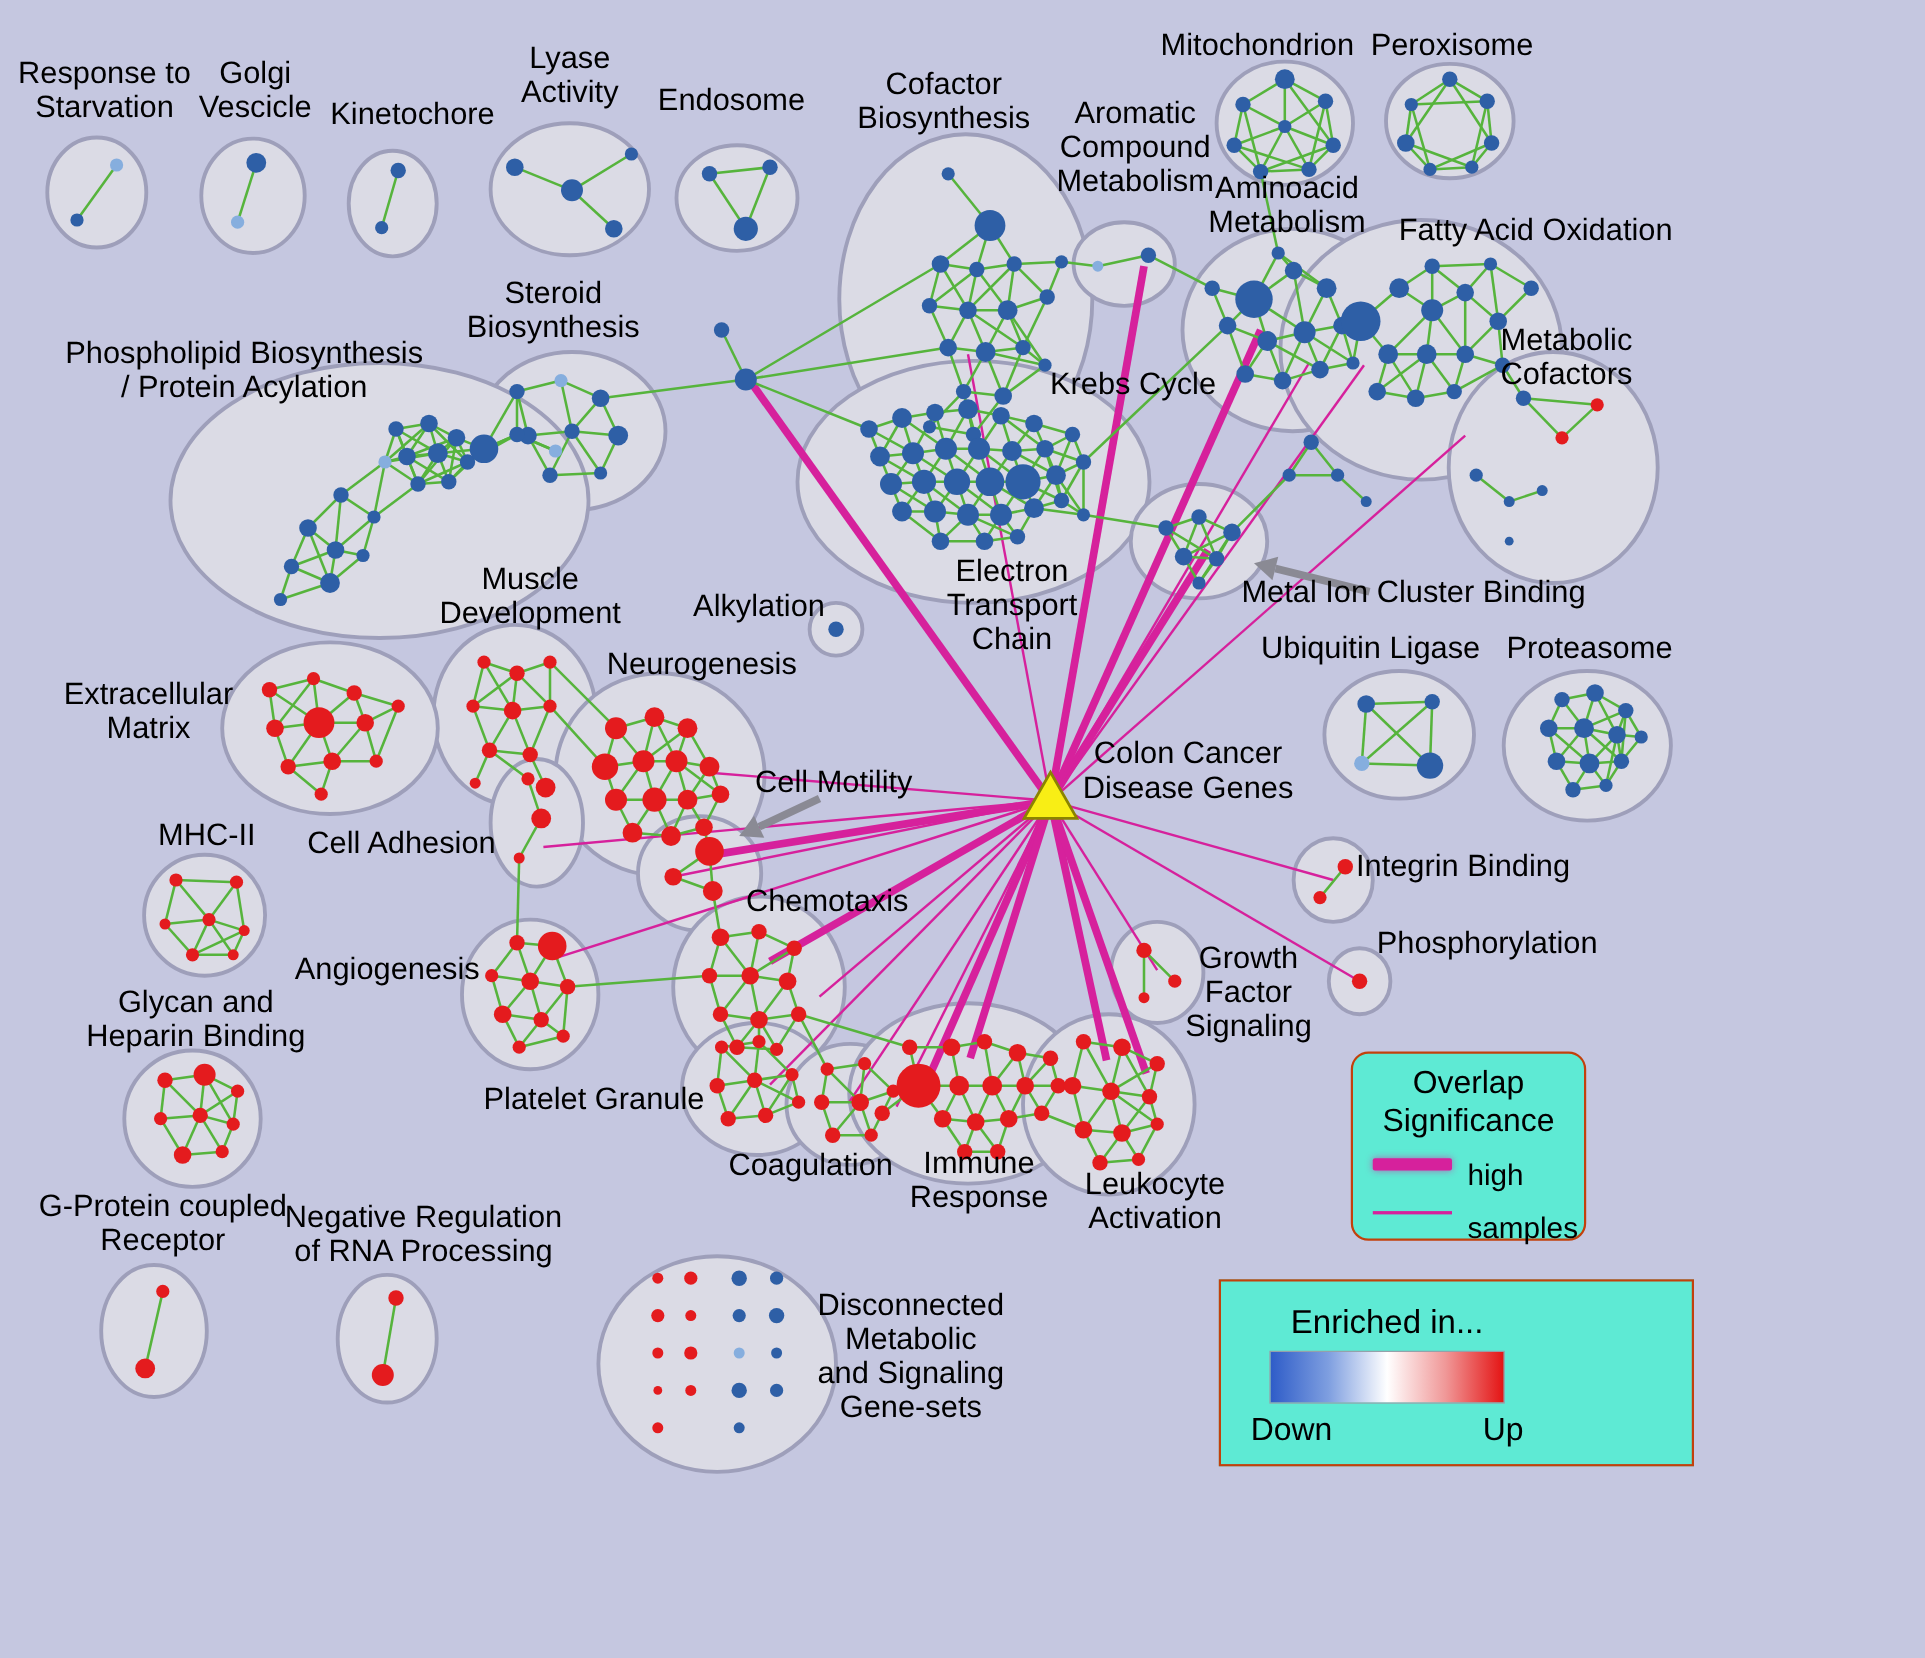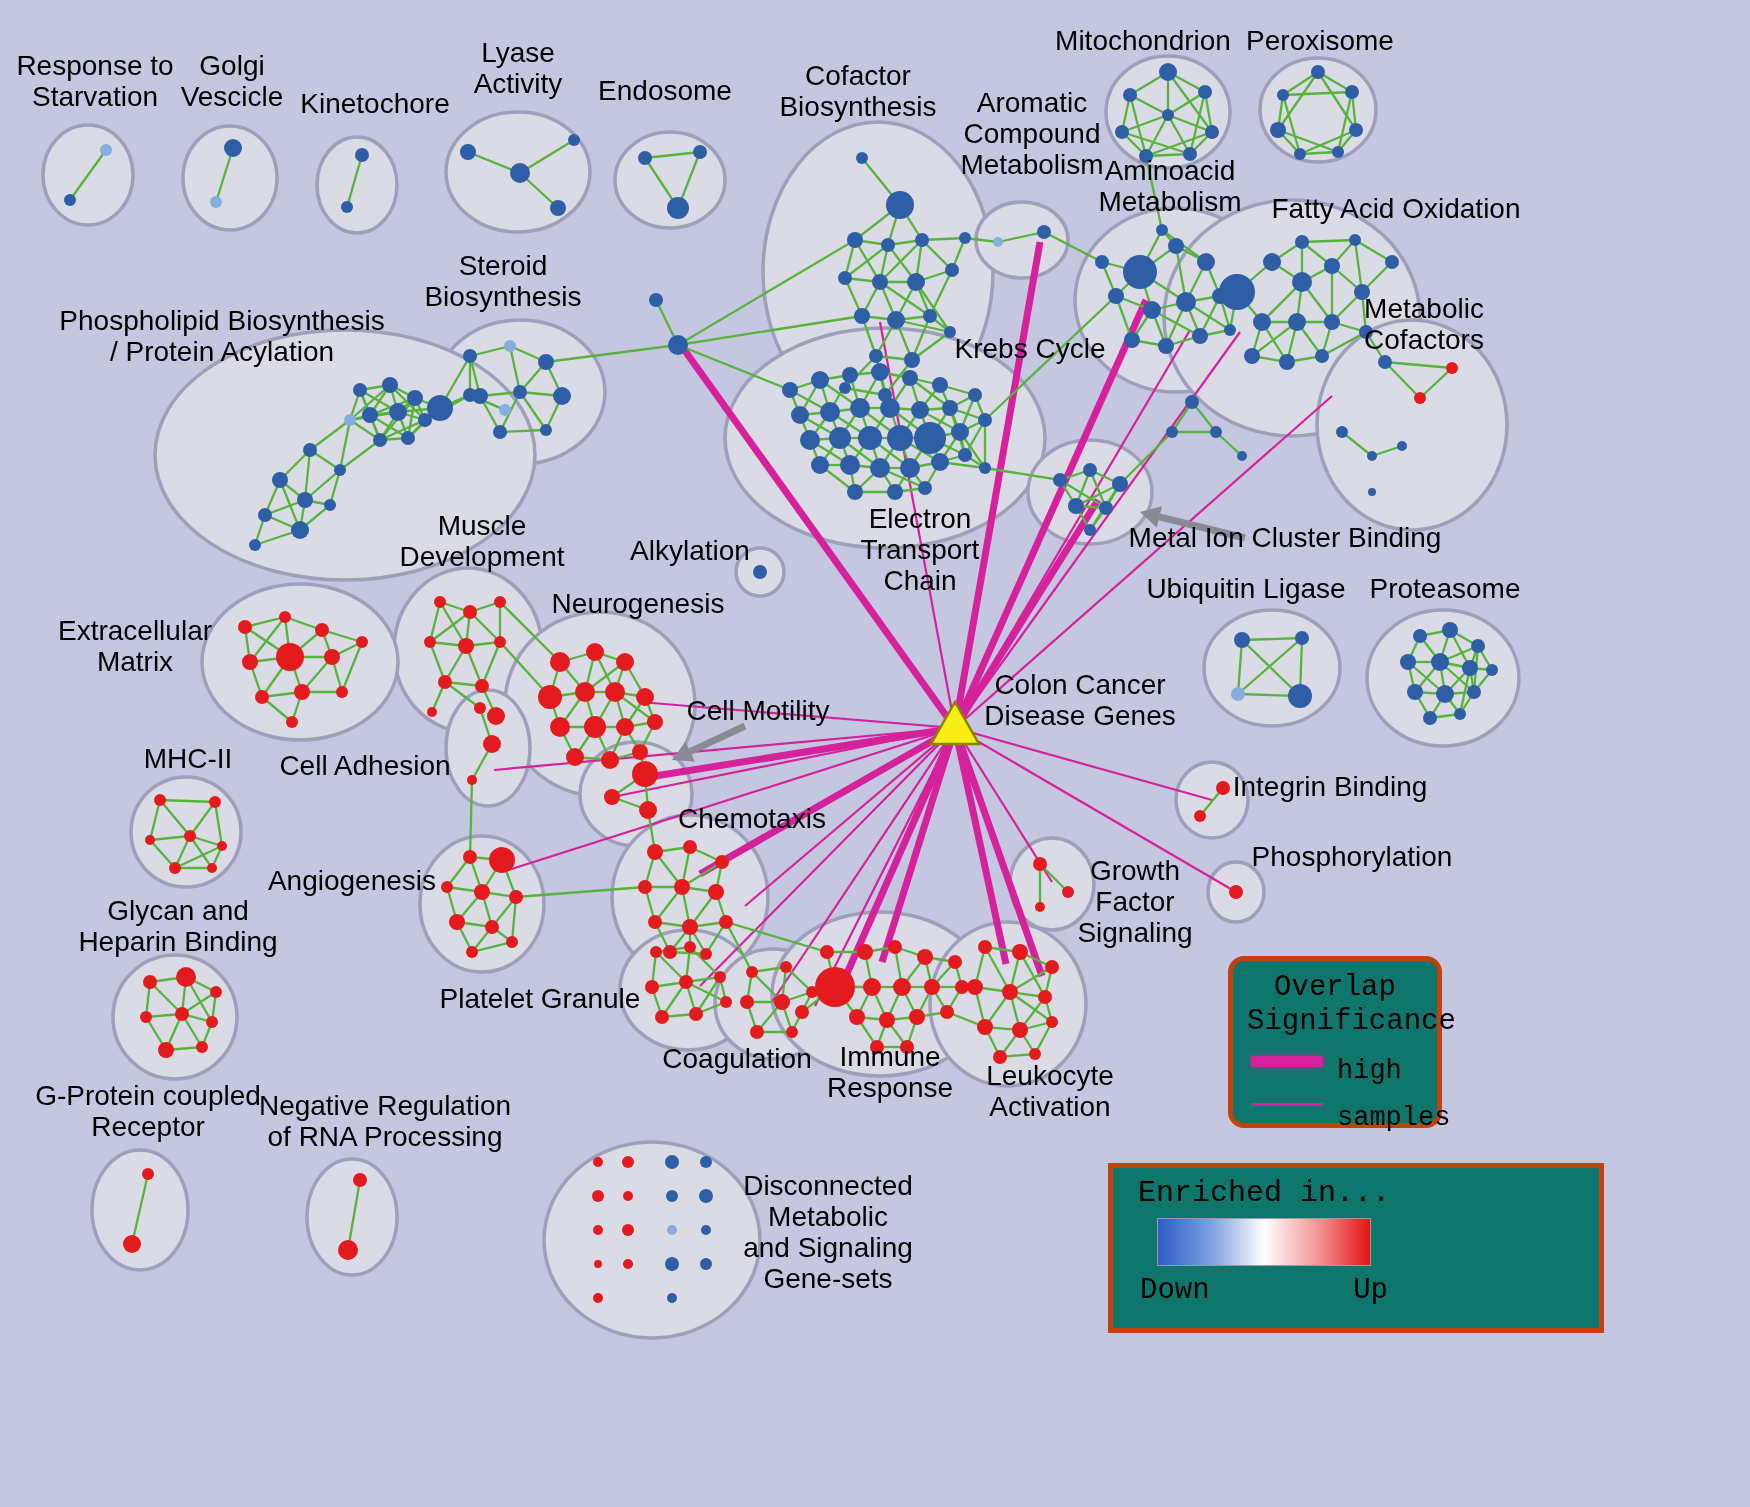--- a/index.html
+++ b/index.html
@@ -1,27 +1,27 @@
 <!DOCTYPE html>
 <html><head>
 <meta charset="utf-8">
 <style>
   html,body{margin:0;padding:0;background:#c5c7e0;font-family:"Liberation Sans",sans-serif;}
   .stage{position:relative;width:1750px;height:1507px;background:#c5c7e0;overflow:hidden;}
   svg#map{position:absolute;left:0;top:0;width:1750px;height:1507px;}
   svg#map text{font-family:"Liberation Sans",sans-serif;font-size:28px;fill:#000;}
-  .panel{position:absolute;border:5px solid #c2410c;background:#0f766e;box-sizing:border-box;font-family:Liberation Mono, monospace;}
+  .panel{position:absolute;border:2px solid #c2410c;background:#5eead4;box-sizing:border-box;}
   .overlap-panel{left:1228px;top:956px;width:214px;height:172px;border-radius:16px;padding:10px 14px;}
   .panel-title{text-align:center;font-size:29px;line-height:34px;color:#000;}
   .legend-row{display:flex;align-items:flex-start;gap:14px;margin-top:17px;padding-left:4px;}
   .sig-line{display:inline-block;width:72px;flex:0 0 72px;background:#d6219c;}
   .sig-high{height:11px;border-radius:2px;box-shadow:0 0 7px rgba(214,33,156,.65);}
   .sig-moderate{height:3px;}
   .sig-label{font-size:27px;color:#000;}
-  .enrich-panel{left:1108px;top:1163px;width:496px;height:170px;display:grid;grid-template-columns:278px 1fr;padding:8px 12px;}
+  .enrich-panel{left:1108px;top:1163px;width:432px;height:170px;display:grid;grid-template-columns:278px 1fr;padding:21px 12px;}
   .enrich-left{display:flex;flex-direction:column;align-items:center;}
   .enrich-title{font-size:30px;color:#000;margin-bottom:8px;}
   .gradient-bar{width:212px;height:46px;border:1px solid #9a9aa6;
     background:linear-gradient(to right,#2e5cc8 0%,#7f9fe0 25%,#ffffff 50%,#f09898 75%,#e41414 100%);}
   .grad-ends{width:248px;display:flex;justify-content:space-between;font-size:29px;margin-top:8px;color:#000;gap:13px;}
   .enrich-note{font-size:27px;line-height:31px;text-align:center;align-self:center;color:#000;}
 </style>
 </head>
 <body>
 

